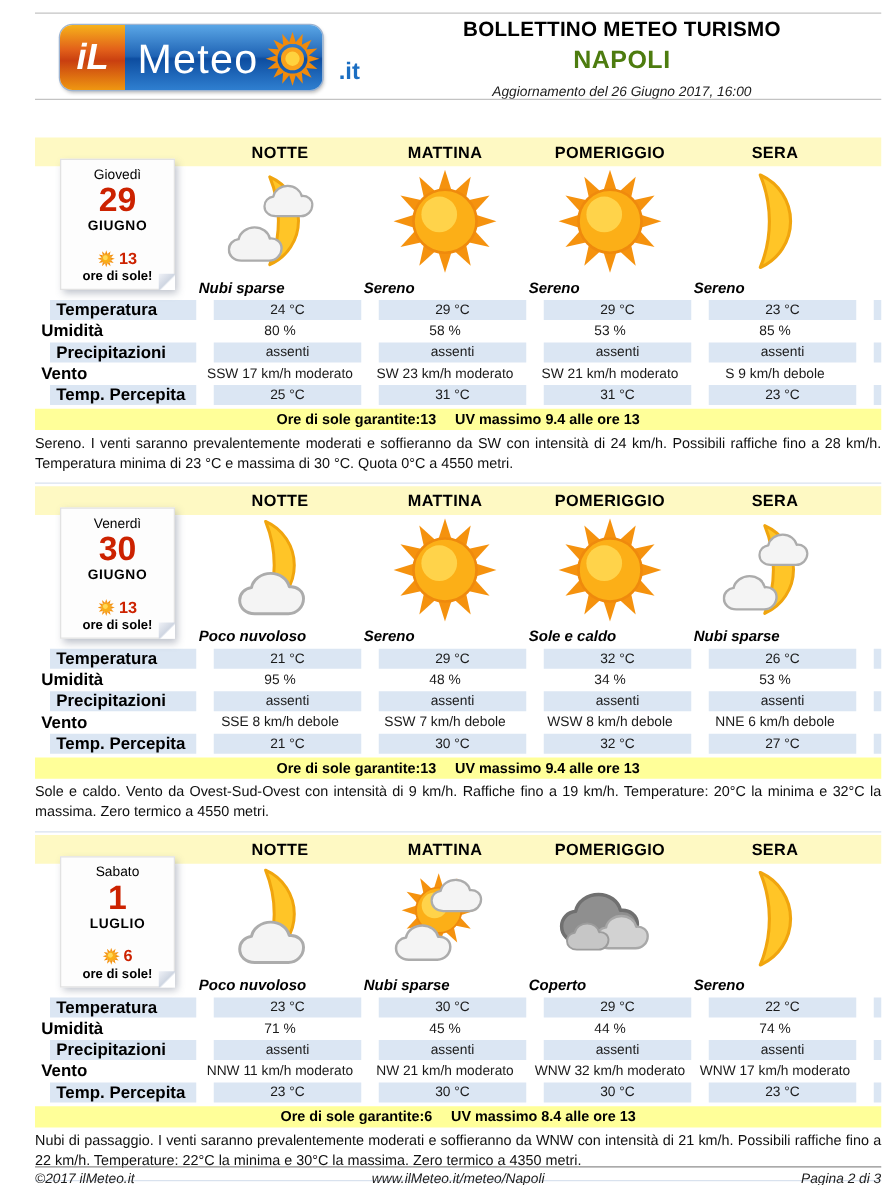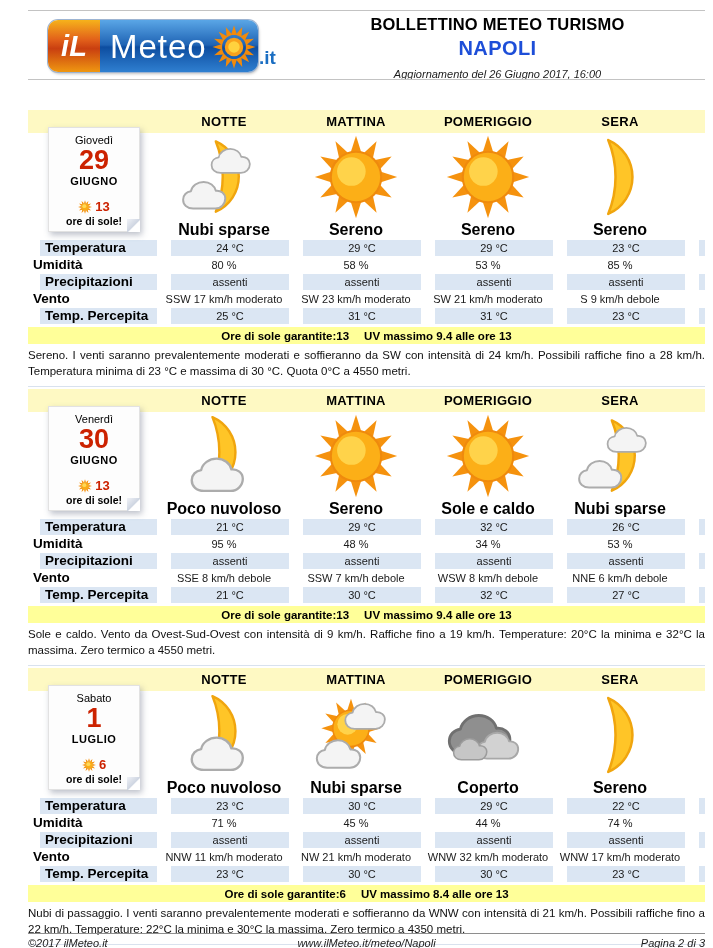--- a/index.html
+++ b/index.html
@@ -15,37 +15,37 @@
     box-shadow:0 0 0 1px #9db4d2, 1px 2px 3px rgba(0,0,0,.25);}
   .logo-il{width:52px;height:52px;display:flex;align-items:center;justify-content:center;
     background:linear-gradient(180deg,#f6b21b 0%,#e2601a 38%,#c93f10 55%,#ef9711 100%);
     color:#fff;font-weight:bold;font-style:italic;font-size:29px;line-height:1;}
   .logo-meteo{width:158px;height:52px;display:flex;align-items:center;justify-content:flex-start;
     padding-left:10px;box-sizing:border-box;position:relative;
     background:linear-gradient(180deg,#5aa6e6 0%,#1f63b4 48%,#0d4da0 52%,#2f7fd0 100%);
     color:#fff;font-weight:normal;font-size:33px;letter-spacing:1px;line-height:1;}
   .logo-sun{position:absolute;right:2px;top:5px;width:44px;height:44px;}
   .logo-sun svg{width:44px;height:44px;}
-  .logo-tld{color:#1b6ec2;font-weight:bold;font-size:19px;margin-left:1px;padding-bottom:3px;}
+  .logo-tld{color:#1b6ec2;font-weight:bold;font-size:19px;margin-left:13px;padding-bottom:3px;}
   .header-right{position:absolute;left:340px;top:15px;width:315px;text-align:center;}
   .h-title{font-size:16.5px;font-weight:bold;letter-spacing:.2px;}
-  .h-city{font-size:20px;font-weight:bold;color:#1d4ed8;margin-top:3px;letter-spacing:.4px;}
+  .h-city{font-size:20px;font-weight:bold;color:#4d7c0f;margin-top:3px;letter-spacing:.4px;}
   .h-updated{font-size:11px;font-style:italic;margin-top:8px;color:#1c1c1c;}
 
   
   #days{position:absolute;top:110px;left:28px;width:677px;}
   .day{position:relative;height:279px;}
   .grid6{display:grid;grid-template-columns:129px 130px 130px 130px 130px 1fr;column-gap:2px;}
   .colband{position:absolute;top:0;left:0;width:677px;height:23px;background:#fef9c3;}
   .colhead{font-size:13px;font-weight:bold;text-align:center;line-height:23px;letter-spacing:.3px;}
   .iconrow{position:absolute;top:23px;left:0;width:677px;height:88px;}
   .iconrow .cell{display:flex;align-items:center;justify-content:center;}
   .icon svg{width:84px;height:84px;}
   .condrow{position:absolute;top:112px;left:0;width:677px;height:16px;}
-  .cond{font-size:16px;font-weight:bold;text-align:center;line-height:16px;}
+  .cond{font-size:12px;font-weight:bold;text-align:left;line-height:16px;font-style:italic;}
   .wtable{position:absolute;top:130px;left:0;width:677px;grid-auto-rows:16px;row-gap:1px;}
   .cell{min-width:0;}
   .lbl{font-size:13.5px;font-weight:bold;line-height:16px;padding-left:5px;box-sizing:border-box;
     white-space:nowrap;}
   .val{font-size:11px;line-height:16px;text-align:center;color:#1a1a1a;white-space:nowrap;}
   .ro{background:#dbe6f3;margin-left:12px;}
   .re{background:#ffffff;}
   .sunbanner{position:absolute;top:217px;left:0;width:677px;height:17px;background:#ffff99;
     display:flex;align-items:center;justify-content:center;gap:15px;
     font-size:11.5px;font-weight:bold;}

